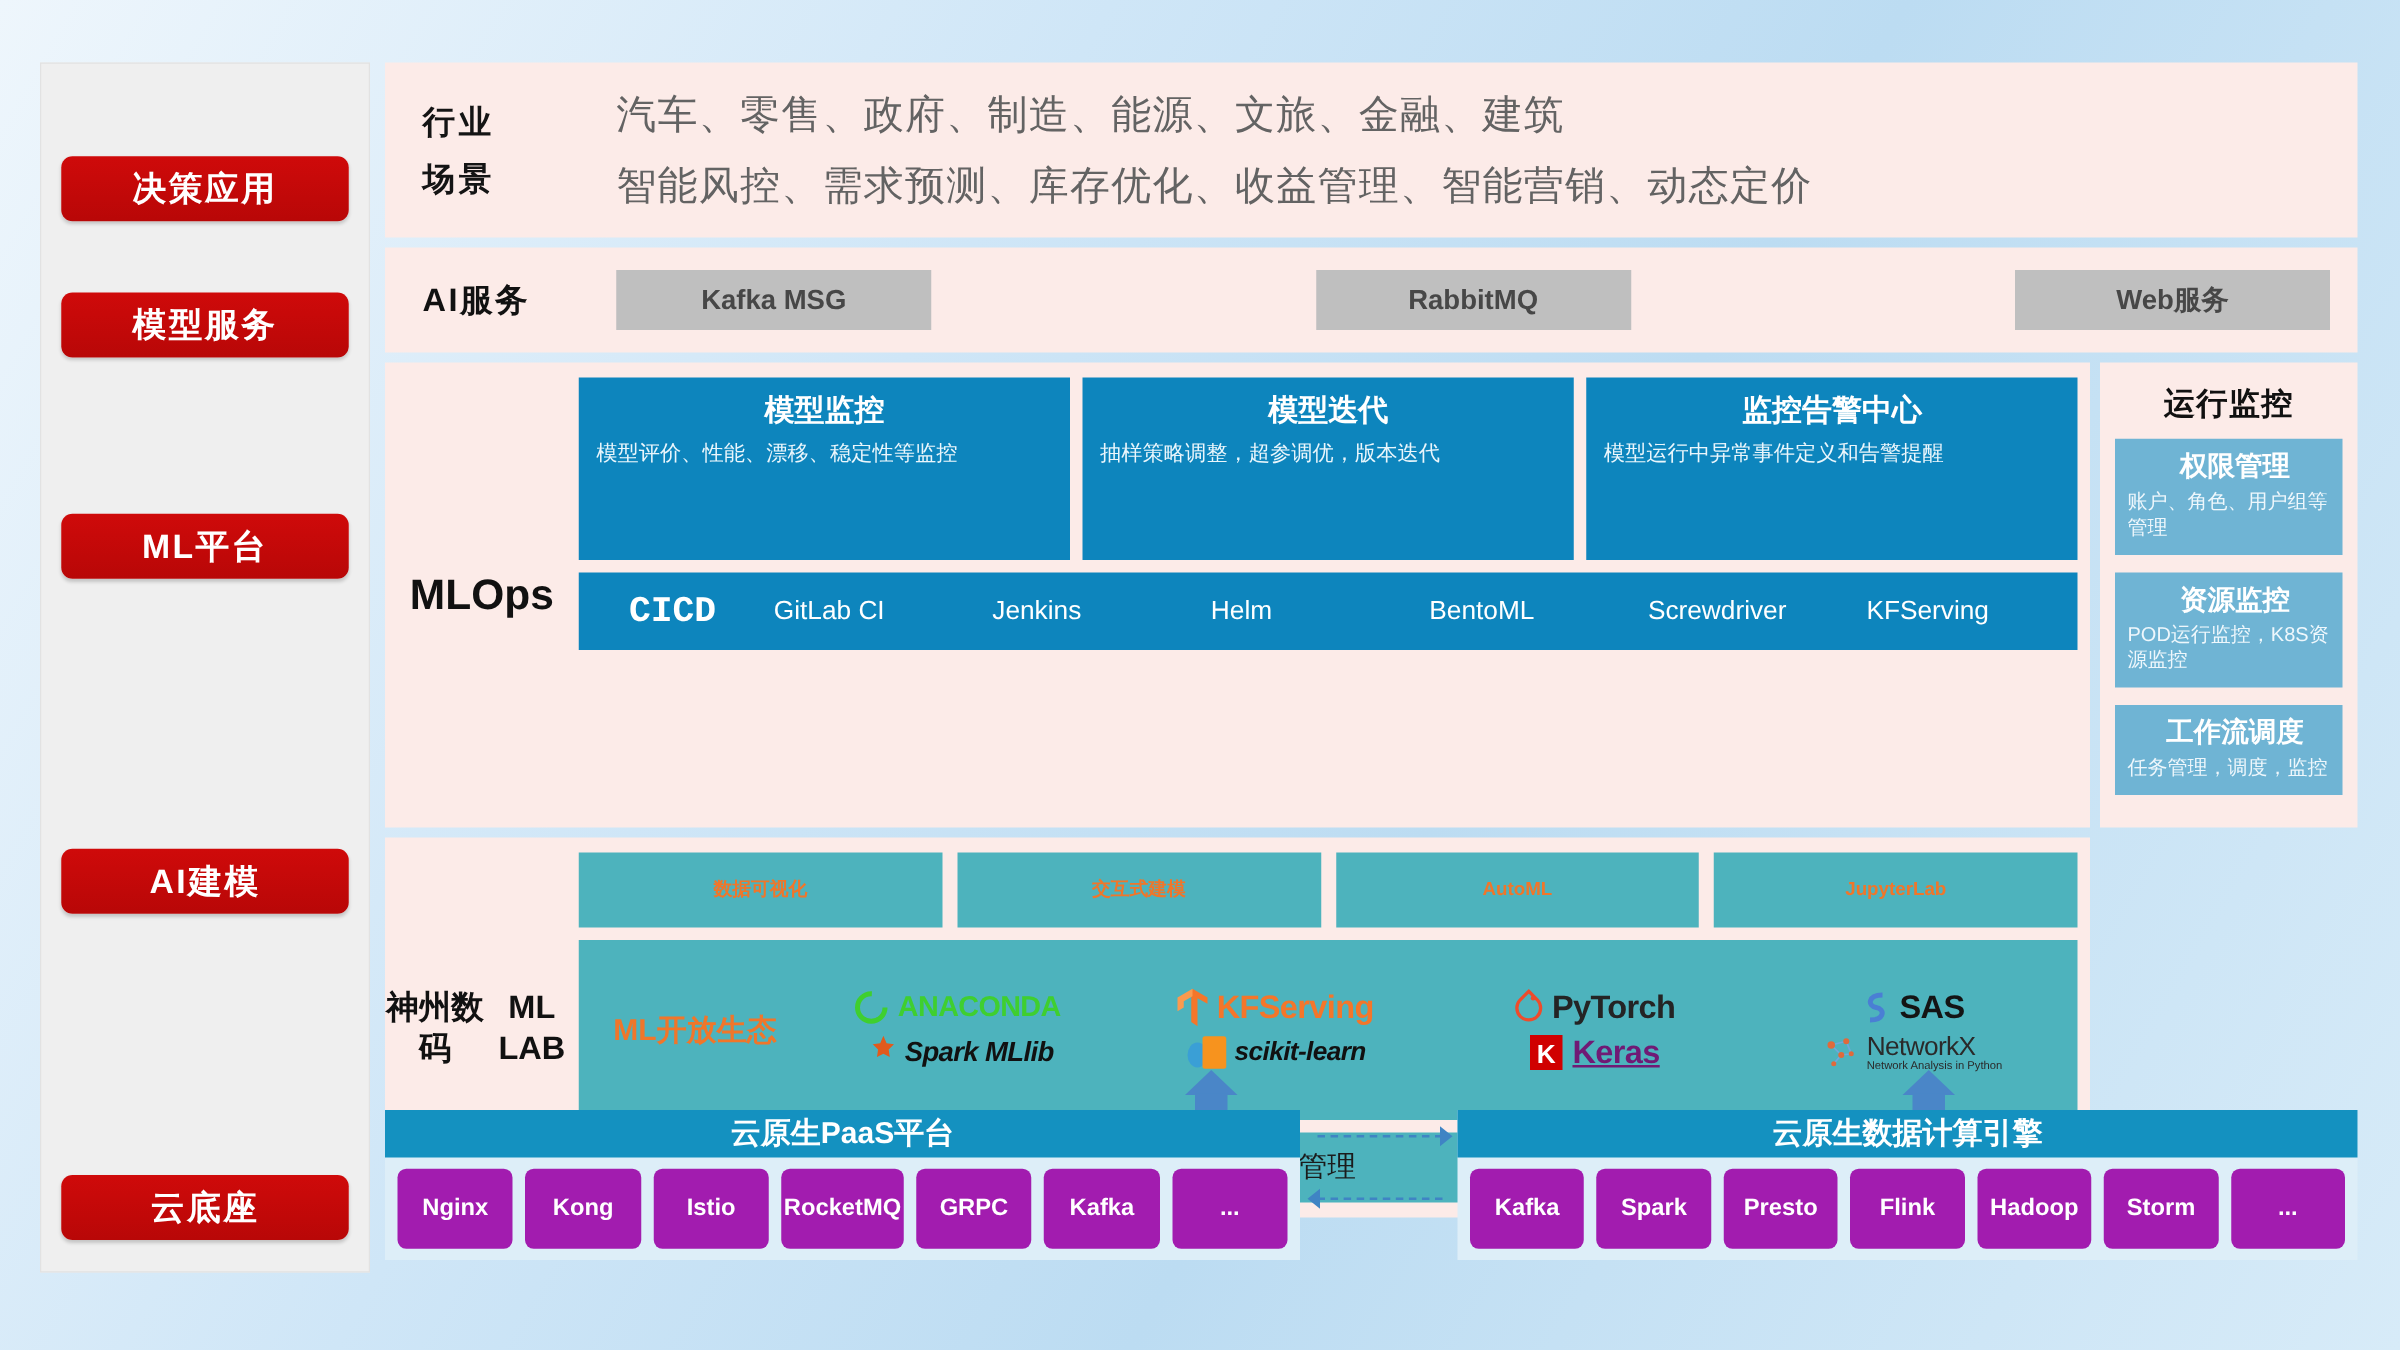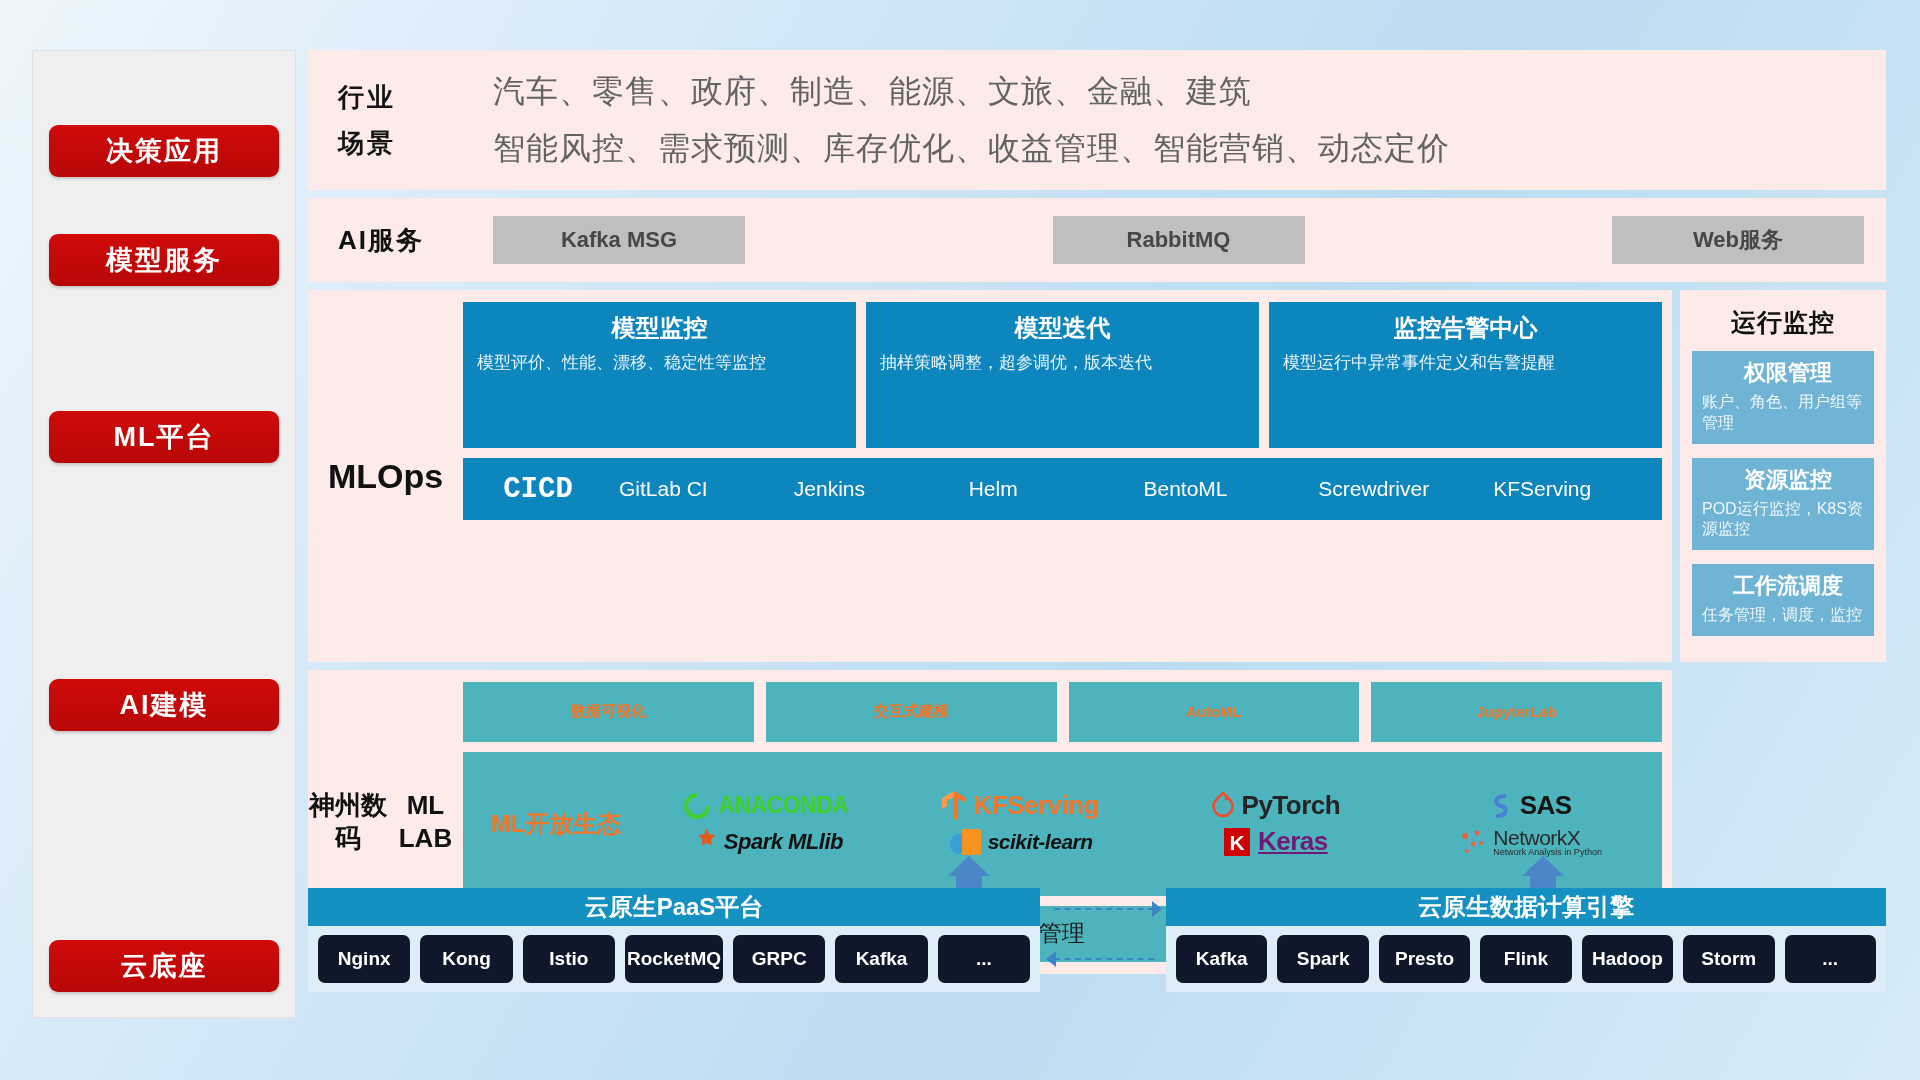--- a/index.html
+++ b/index.html
@@ -106,22 +106,22 @@
   .datarow .ditems{flex:1;display:flex;}
   .datarow .di{flex:1;text-align:center;color:#1b1b1b;font-size:23px;}
 
   
   .bottom{position:absolute;left:308px;top:888px;width:1578px;height:130px;}
   .panel{position:absolute;background:#ddeef8;}
   .panel .ph{background:#1491c0;color:#fff;font-size:24px;font-weight:bold;
     text-align:center;height:38px;line-height:38px;}
   .chips{display:flex;gap:10px;padding:9px 10px;}
   .chip{
-    flex:1;background:#0f172a;border-radius:7px;color:#fff;font-size:19px;font-weight:bold;
-    display:flex;align-items:center;justify-content:center;height:48px;text-align:center;line-height:1.05;
+    flex:1;background:#a21caf;border-radius:7px;color:#fff;font-size:19px;font-weight:bold;
+    display:flex;align-items:center;justify-content:center;height:64px;text-align:center;line-height:1.05;
     padding:0 2px;box-sizing:border-box;
   }
   .au{
     position:absolute;width:26px;height:20px;background:#4a86c8;
   }
   .autri{
     position:absolute;width:0;height:0;border-left:21px solid transparent;
     border-right:21px solid transparent;border-bottom:20px solid #4a86c8;
   }
   .dashline{position:absolute;border-top:2px dashed #3f84c4;}

